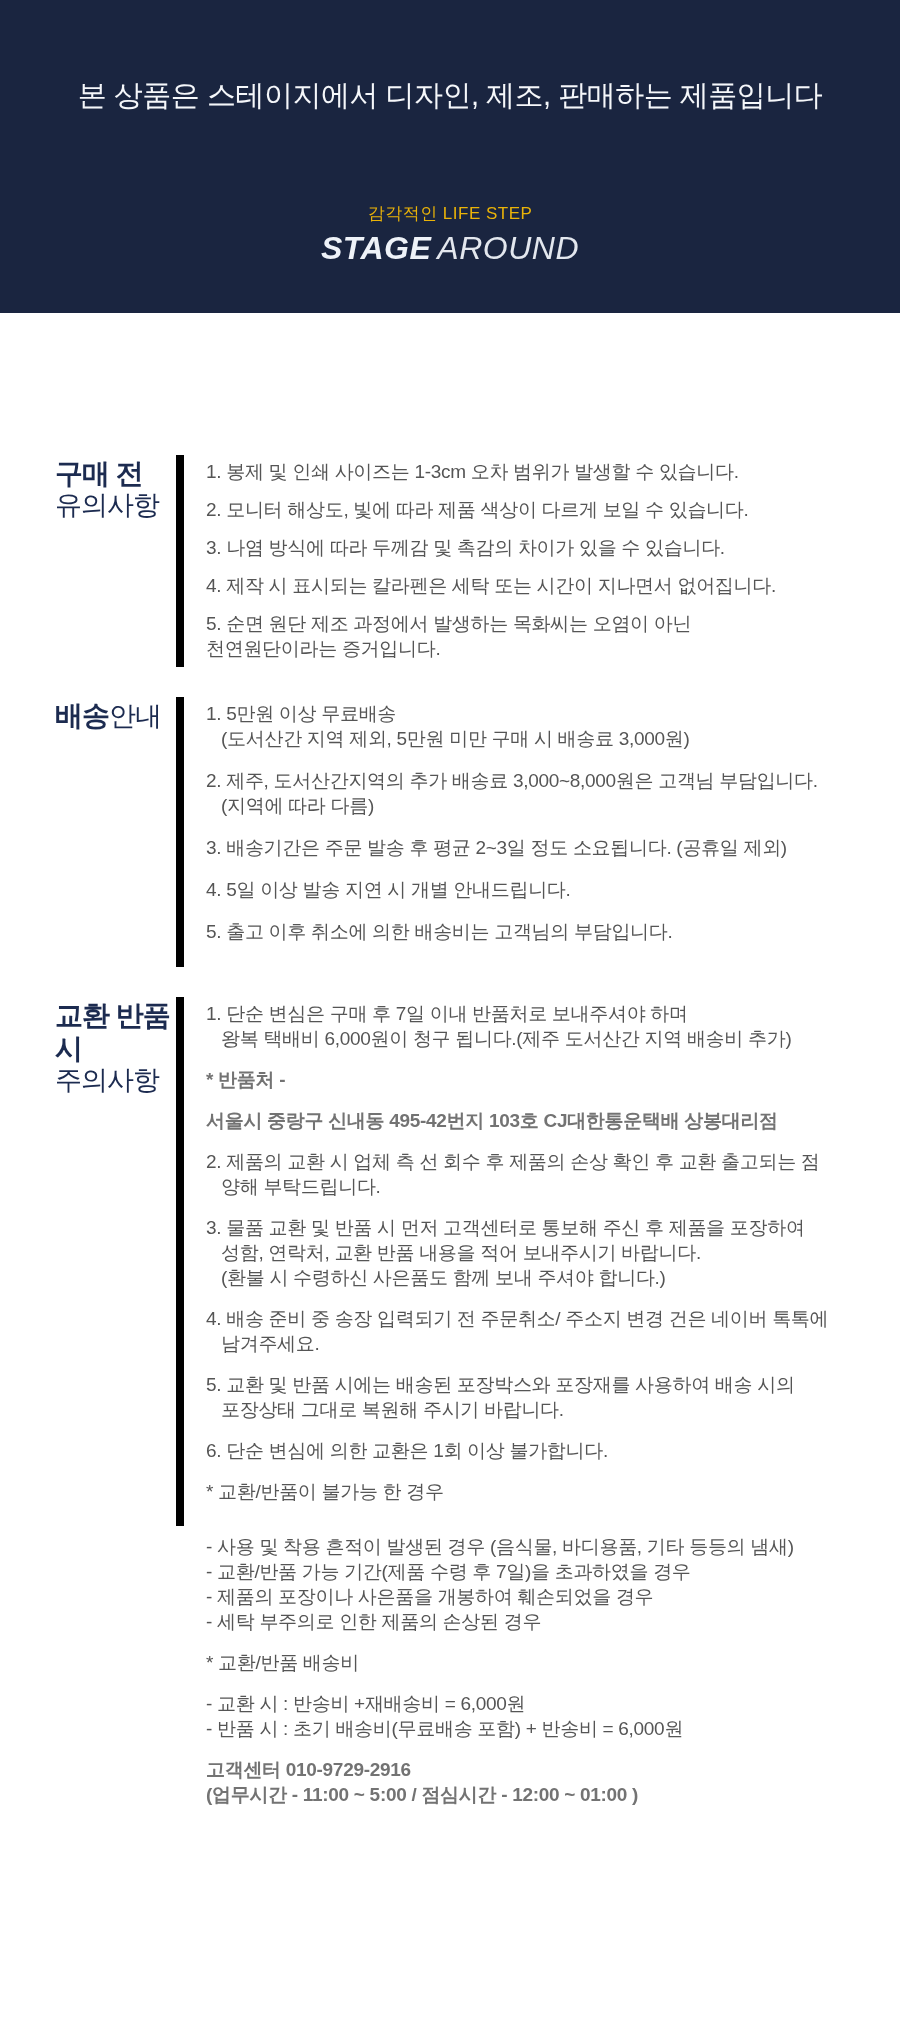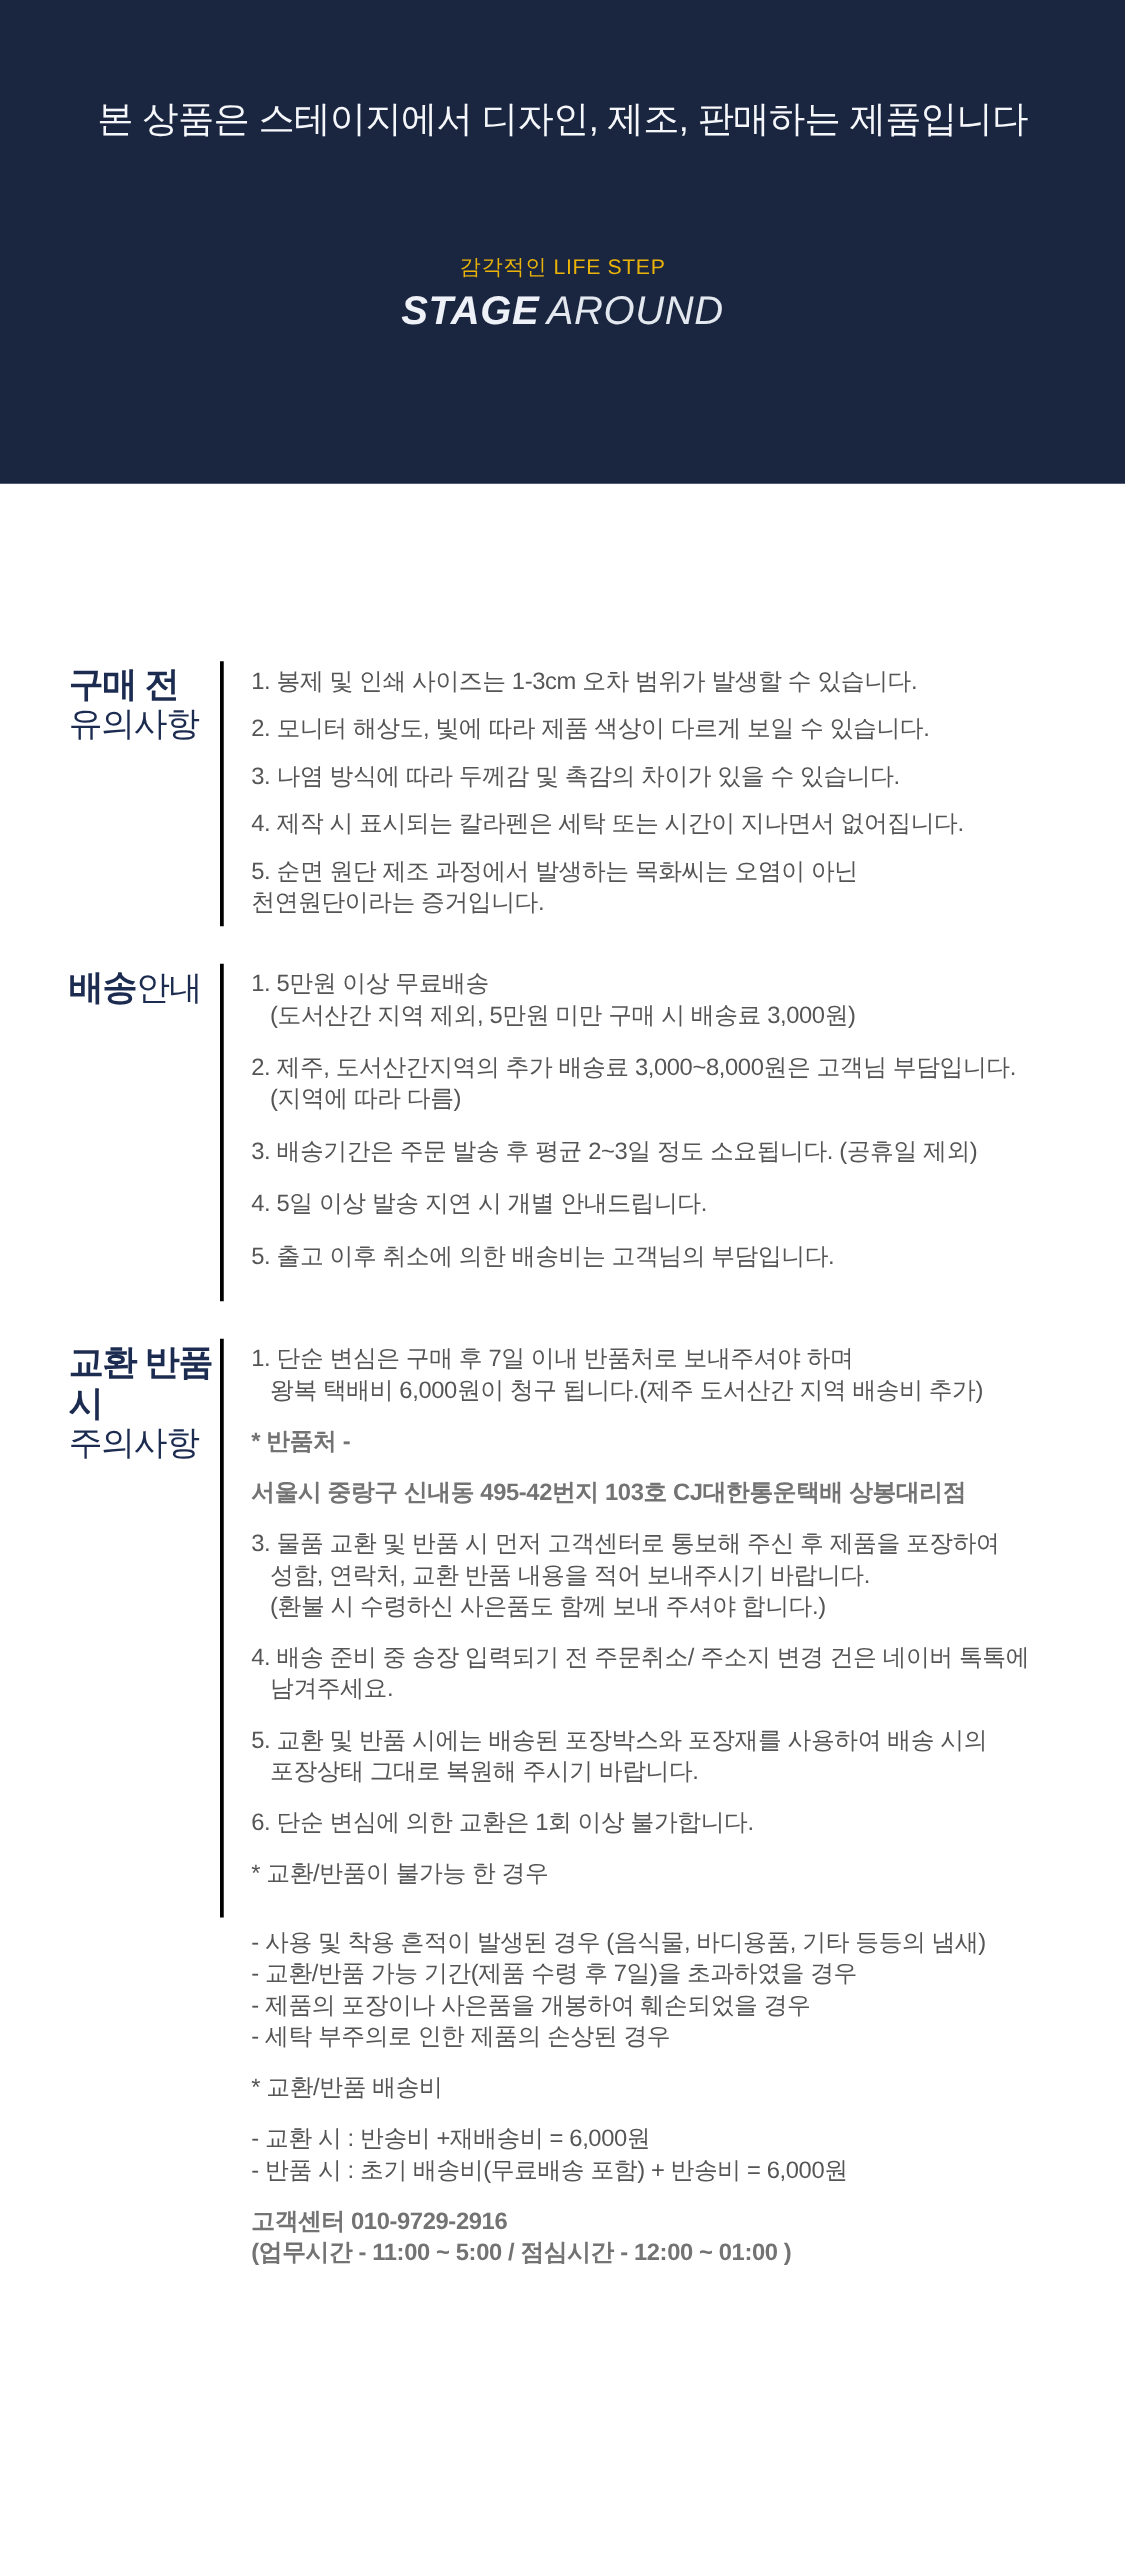--- a/index.html
+++ b/index.html
@@ -7,21 +7,21 @@
   body {
     width: 900px;
     min-height: 2041px;
     font-family: "Liberation Sans", "DejaVu Sans", sans-serif;
     -webkit-font-smoothing: antialiased;
   }
 
   
   .banner {
     width: 900px;
-    height: 387px;
+    height: 313px;
     background: #1a2540;
     color: #ffffff;
     text-align: center;
     padding-top: 76px;
   }
   .banner-title {
     font-size: 29px;
     font-weight: 500;
     letter-spacing: -0.5px;
     color: #f5f7fa;
@@ -52,21 +52,21 @@
     font-size: 28px;
     line-height: 1.18;
     font-weight: bold;
     letter-spacing: -1px;
   }
   .title-regular { font-weight: normal; font-size: 27px; }
   .stacked .title-regular { display: block; }
 
   .section-right { flex: 1 1 auto; }
   .section-body {
-    border-left: 3px solid #000000;
+    border-left: 8px solid #000000;
     padding: 4px 0 6px 22px;
   }
   .section-body.no-divider { border-left-color: transparent; }
 
   .para {
     margin: 0 0 13px 0;
     font-size: 19px;
     line-height: 25px;
     color: #555555;
     letter-spacing: -0.3px;
@@ -132,20 +132,21 @@
       <h2 class="section-title stacked">
         <span class="title-bold">교환 반품 시</span>
         <span class="title-regular">주의사항</span>
       </h2>
     </div>
     <div class="section-right">
       <div class="section-body">
           <p class="para hang">1. 단순 변심은 구매 후 7일 이내 반품처로 보내주셔야 하며<br>왕복 택배비 6,000원이 청구 됩니다.(제주 도서산간 지역 배송비 추가)</p>
           <p class="para bold">* 반품처 -</p>
           <p class="para bold">서울시 중랑구 신내동 495-42번지 103호 CJ대한통운택배 상봉대리점</p>
+          <p class="para hang">2. 제품의 교환 시 업체 측 선 회수 후 제품의 손상 확인 후 교환 출고되는 점<br>양해 부탁드립니다.</p>
           <p class="para hang">3. 물품 교환 및 반품 시 먼저 고객센터로 통보해 주신 후 제품을 포장하여<br>성함, 연락처, 교환 반품 내용을 적어 보내주시기 바랍니다.<br>(환불 시 수령하신 사은품도 함께 보내 주셔야 합니다.)</p>
           <p class="para hang">4. 배송 준비 중 송장 입력되기 전 주문취소/ 주소지 변경 건은 네이버 톡톡에<br>남겨주세요.</p>
           <p class="para hang">5. 교환 및 반품 시에는 배송된 포장박스와 포장재를 사용하여 배송 시의<br>포장상태 그대로 복원해 주시기 바랍니다.</p>
           <p class="para hang">6. 단순 변심에 의한 교환은 1회 이상 불가합니다.</p>
           <p class="para gap">* 교환/반품이 불가능 한 경우</p>
         </div>
       <div class="section-body no-divider">
           <p class="para gap">- 사용 및 착용 흔적이 발생된 경우 (음식물, 바디용품, 기타 등등의 냄새)<br>- 교환/반품 가능 기간(제품 수령 후 7일)을 초과하였을 경우<br>- 제품의 포장이나 사은품을 개봉하여 훼손되었을 경우<br>- 세탁 부주의로 인한 제품의 손상된 경우</p>
           <p class="para gap">* 교환/반품 배송비</p>
           <p class="para gap">- 교환 시 : 반송비 +재배송비 = 6,000원<br>- 반품 시 : 초기 배송비(무료배송 포함) + 반송비 = 6,000원</p>

